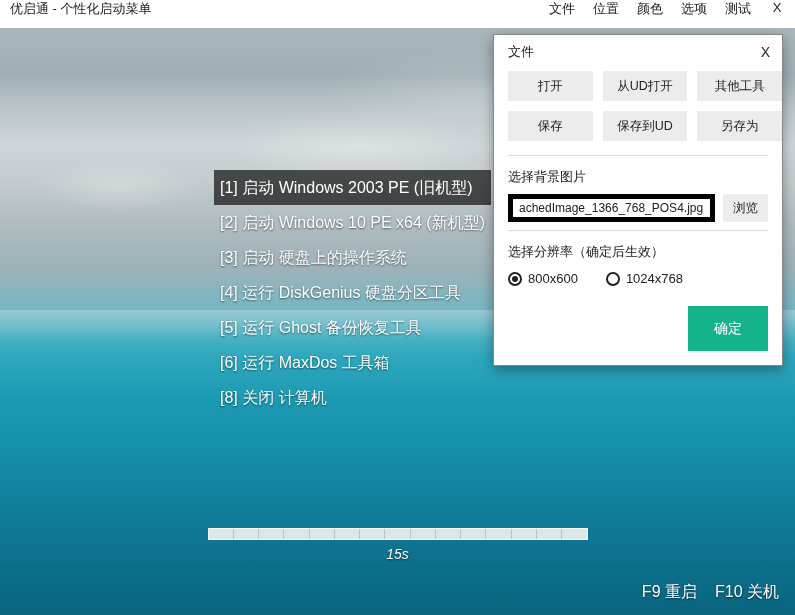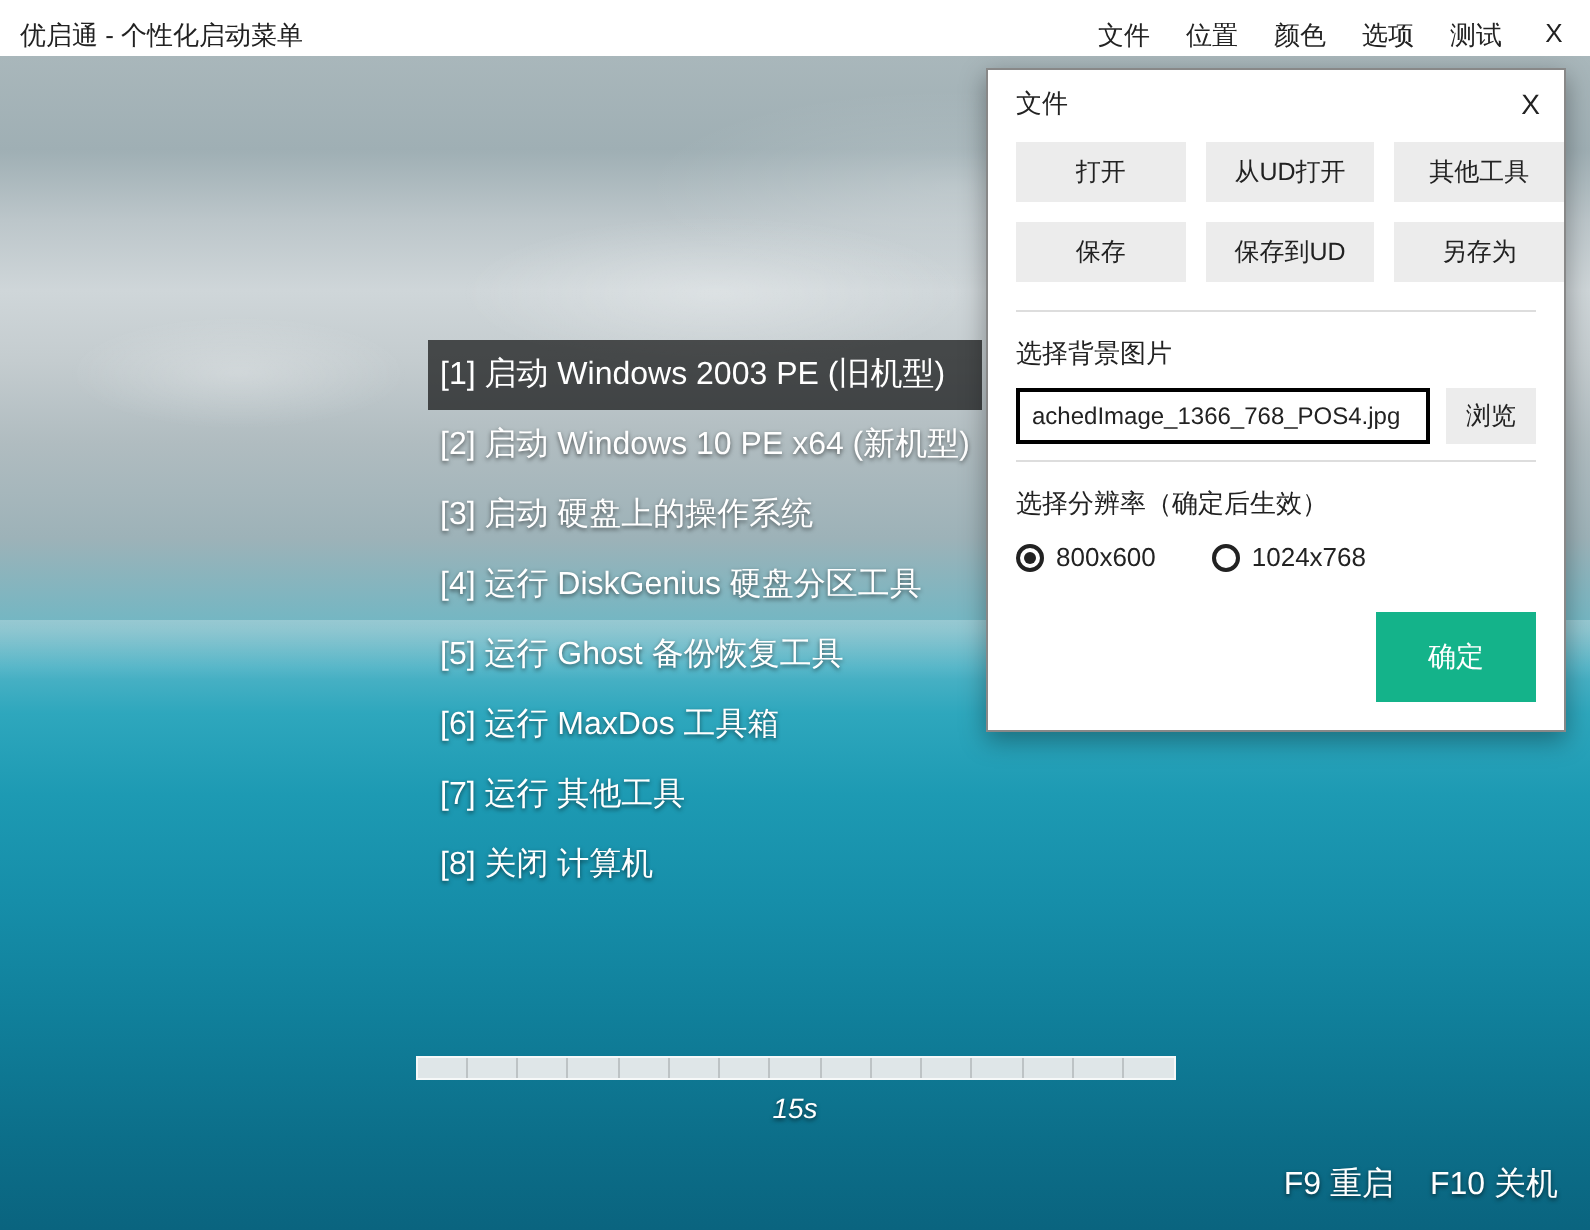--- a/index.html
+++ b/index.html
@@ -3,21 +3,21 @@
 <meta charset="utf-8">
 <style>
   * { box-sizing: border-box; margin: 0; padding: 0; }
   html, body { width: 795px; height: 615px; overflow: hidden; font-family: "Microsoft YaHei", "Segoe UI", sans-serif; }
   body { background: #fff; }
 
   
   .toolbar {
     height: 28px;
     display: flex;
-    align-items: flex-end;
+    align-items: flex-start;
     padding: 0 10px;
     font-size: 13px;
     color: #222;
     background: #fff;
     border-bottom: 1px solid #fff;
   }
   .toolbar .title { flex: 1; }
   .toolbar .menu { display: flex; gap: 18px; }
   .toolbar .menu span { cursor: pointer; }
   .toolbar .menu .x { width: 16px; text-align: center; }
@@ -170,21 +170,21 @@
     margin: 8px 14px 12px 14px;
   }
 
   .section { padding: 0 14px; }
   .section-label { margin-bottom: 8px; font-size: 13px; }
 
   .file-row { display: flex; gap: 8px; align-items: center; margin-bottom: 6px; }
   .file-input {
     flex: 1;
     height: 28px;
-    border: 2px solid #000000;
+    border: 5px solid #000000;
     padding: 0 6px;
     font-size: 12px;
     font-family: inherit;
     color: #222;
   }
   .browse-btn {
     background: #ececec;
     height: 28px;
     padding: 0 10px;
     display: flex;
@@ -235,21 +235,20 @@
 
 <div class="stage">
 
   <div class="boot-menu">
     <div class="item selected">[1] 启动 Windows 2003 PE (旧机型)</div>
     <div class="item">[2] 启动 Windows 10 PE x64 (新机型)</div>
     <div class="item">[3] 启动 硬盘上的操作系统</div>
     <div class="item">[4] 运行 DiskGenius 硬盘分区工具</div>
     <div class="item">[5] 运行 Ghost 备份恢复工具</div>
     <div class="item">[6] 运行 MaxDos 工具箱</div>
-    <div class="item">[7] 运行 其他工具</div>
     <div class="item">[8] 关闭 计算机</div>
   </div>
 
   <div class="progress-wrap">
     <div class="progress-bar">
       <div class="tick"></div>
         <div class="tick"></div>
         <div class="tick"></div>
         <div class="tick"></div>
         <div class="tick"></div>

